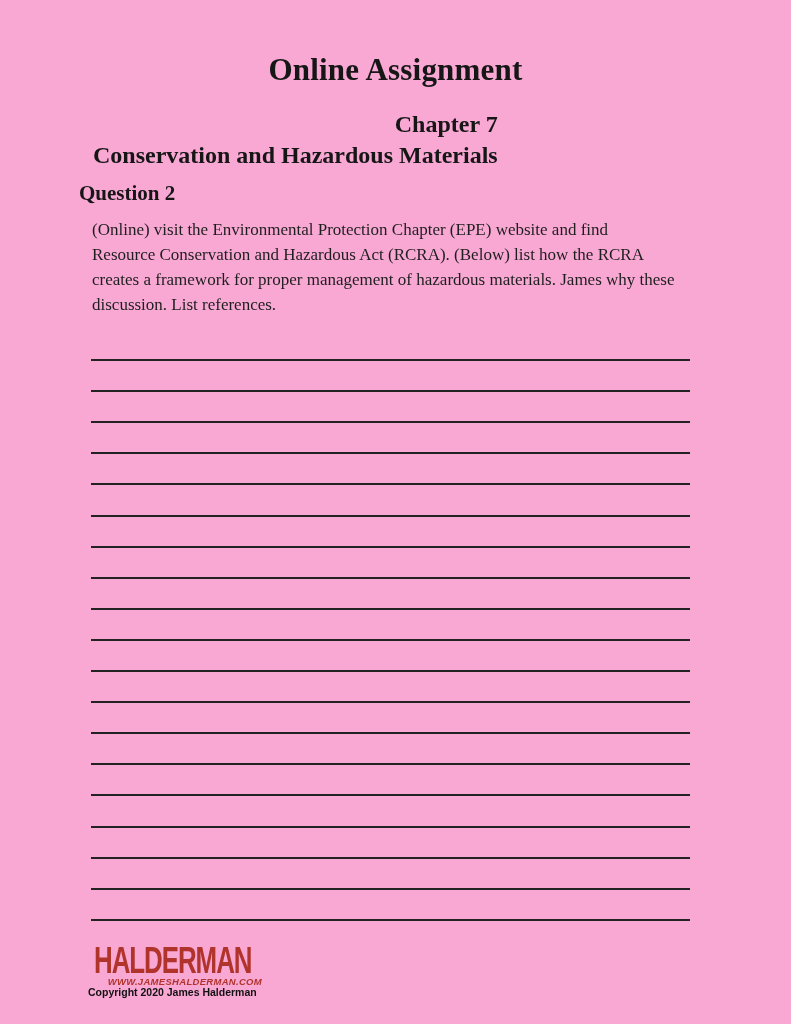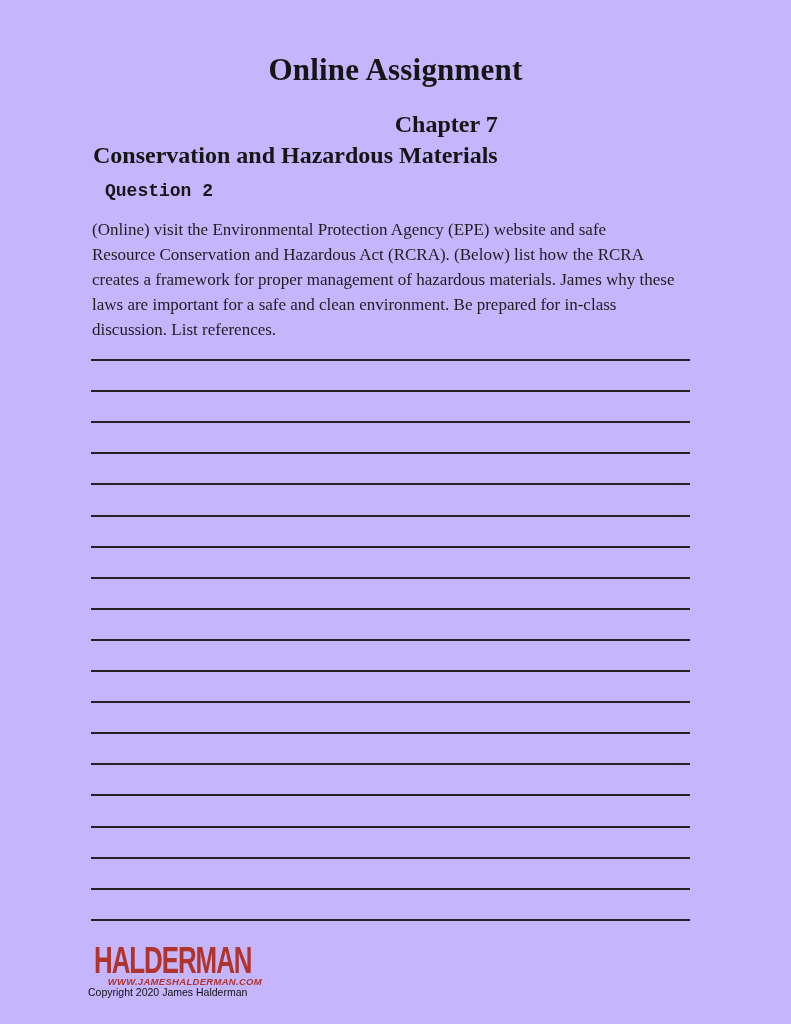--- a/index.html
+++ b/index.html
@@ -7,21 +7,21 @@
   body {
     width: 791px; height: 1024px;
     font-family: "Liberation Serif", serif;
     color: #1e1e1e;
     position: relative;
     overflow: hidden;
   }
   .page {
     position: absolute; left: 0; top: 0;
     width: 791px; height: 1024px;
-    background: #c4b5fd;
+    background: #f9a8d4;
   }
   .doc-title {
     position: absolute;
     left: 0; top: 53px; width: 100%;
     text-align: center;
     font-size: 31px;
     font-weight: bold;
     line-height: 1.1;
     letter-spacing: 0.2px;
     color: #161616;
@@ -30,25 +30,24 @@
     position: absolute;
     left: 93px; top: 109px;
     font-size: 24px;
     font-weight: bold;
     line-height: 31px;
     color: #161616;
     text-align: right;
   }
   .question-label {
     position: absolute;
-    left: 105px; top: 181px;
-    font-size: 18px;
+    left: 79px; top: 181px;
+    font-size: 21px;
     font-weight: bold;
     color: #161616;
-    font-family: Liberation Mono, monospace;
   }
   .question-text {
     position: absolute;
     left: 92px; top: 217px;
     width: 620px;
     font-size: 17px;
     line-height: 25px;
     color: #1e1e1e;
   }
   .q-line { white-space: nowrap; }
@@ -87,44 +86,43 @@
     text-align: right;
     font-size: 9.5px;
     font-weight: bold;
     letter-spacing: 0.3px;
     white-space: nowrap;
   }
   .copyright {
     position: absolute;
     left: 88px; top: 986px;
     font-size: 10.5px;
-    font-weight: normal;
+    font-weight: bold;
     color: #111111;
     white-space: nowrap;
   }
 </style>
 </head>
 <body>
 
 <div class="page">
 
   <div class="doc-title">Online Assignment</div>
 
   <div class="chapter-block">
     <div>Chapter 7</div>
     <div>Conservation and Hazardous Materials</div>
   </div>
 
   <div class="question-label">Question 2</div>
 
   <div class="question-text">
-      <div class="q-line">(Online) visit the Environmental Protection Agency (EPE) website and safe</div>
+      <div class="q-line">(Online) visit the Environmental Protection Chapter (EPE) website and find</div>
       <div class="q-line">Resource Conservation and Hazardous Act (RCRA). (Below) list how the RCRA</div>
       <div class="q-line">creates a framework for proper management of hazardous materials. James why these</div>
-      <div class="q-line">laws are important for a safe and clean environment. Be prepared for in-class</div>
       <div class="q-line">discussion. List references.</div>
     </div>
 
   <div class="answer-area">
       <div class="answer-line" style="top: 359px;"></div>
       <div class="answer-line" style="top: 390.1px;"></div>
       <div class="answer-line" style="top: 421.2px;"></div>
       <div class="answer-line" style="top: 452.3px;"></div>
       <div class="answer-line" style="top: 483.4px;"></div>
       <div class="answer-line" style="top: 514.5px;"></div>

